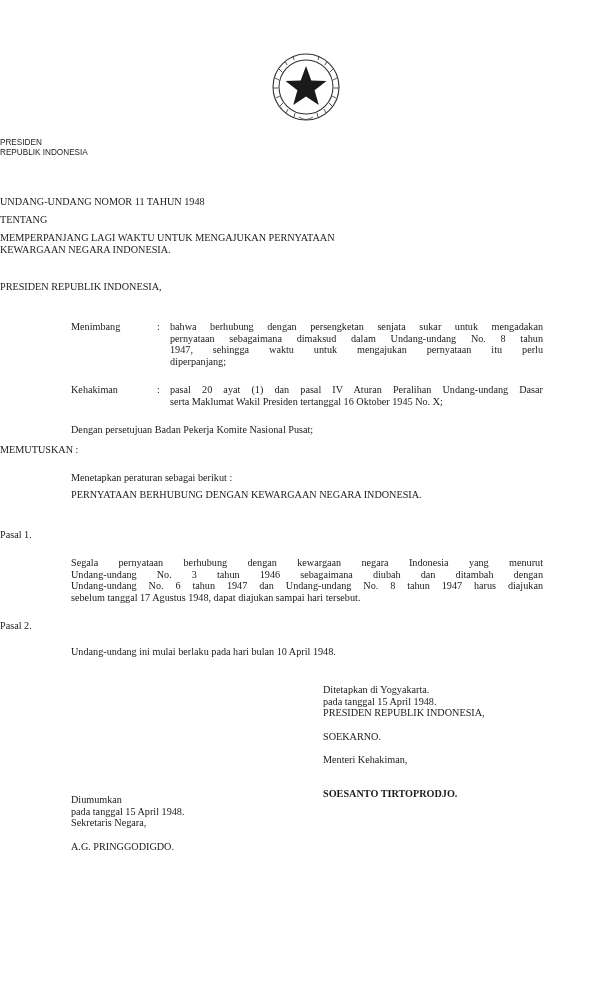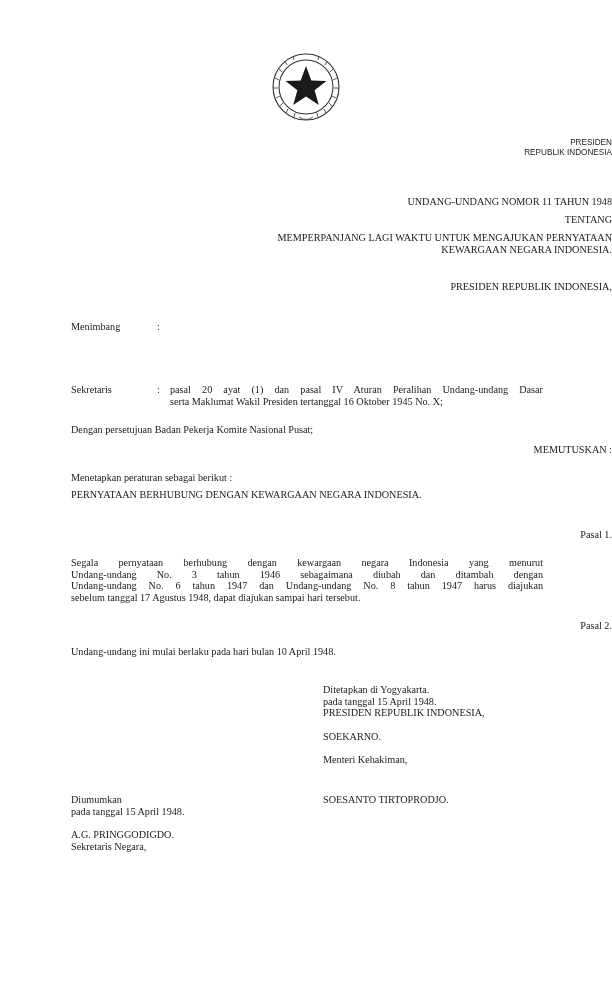--- a/index.html
+++ b/index.html
@@ -2,21 +2,21 @@
 <html><head>
   <meta charset="utf-8">
   <style>
     html, body { margin: 0; padding: 0; background: #ffffff; }
     body {
       width: 612px; height: 1008px; position: relative; overflow: hidden;
       font-family: "Liberation Serif", "DejaVu Serif", serif;
       color: #1a1a1a; font-size: 10.2px; line-height: 11.6px;
     }
     .abs { position: absolute; }
-    .center { text-align: right; left: 0; width: 612px; }
+    .center { text-align: left; left: 0; width: 612px; }
     .emblem { left: 269px; top: 50px; width: 74px; height: 80px; }
     .letterhead {
       font-family: "Liberation Sans", "DejaVu Sans", sans-serif;
       font-size: 8.2px; line-height: 10px; color: #222;
     }
     .justify-last { text-align: justify; text-align-last: justify; }
     .row { left: 71px; width: 472px; }
     .label { position: absolute; left: 0; }
     .colon { position: absolute; left: 86px; }
     .body { position: absolute; left: 99px; width: 373px; }
@@ -46,24 +46,30 @@
 <div class="abs center" style="top:196px;">UNDANG-UNDANG NOMOR 11 TAHUN 1948</div>
 <div class="abs center" style="top:214px;">TENTANG</div>
 <div class="abs center" style="top:232px;">MEMPERPANJANG LAGI  WAKTU UNTUK  MENGAJUKAN PERNYATAAN</div>
 <div class="abs center" style="top:244px;">KEWARGAAN NEGARA INDONESIA.</div>
 
 <div class="abs center" style="top:281px;">PRESIDEN REPUBLIK INDONESIA,</div>
 
 <div class="abs row" style="top:321px; height:50px;">
   <span class="label">Menimbang</span>
   <span class="colon">:</span>
+  <div class="body">
+    <div class="justify-last">bahwa berhubung dengan persengketan senjata sukar untuk mengadakan</div>
+    <div class="justify-last">pernyataan sebagaimana dimaksud dalam Undang-undang No. 8 tahun</div>
+    <div class="justify-last">1947, sehingga waktu untuk mengajukan pernyataan itu perlu</div>
+    <div>diperpanjang;</div>
+  </div>
 </div>
 
 <div class="abs row" style="top:384px; height:26px;">
-  <span class="label">Sekretaris</span>
+  <span class="label">Kehakiman</span>
   <span class="colon">:</span>
   <div class="body">
     <div class="justify-last">pasal 20 ayat (1) dan pasal IV Aturan Peralihan Undang-undang Dasar</div>
     <div>serta Maklumat Wakil Presiden tertanggal 16 Oktober 1945 No. X;</div>
   </div>
 </div>
 
 <div class="abs row" style="top:424px;">Dengan persetujuan Badan Pekerja Komite Nasional Pusat;</div>
 
 <div class="abs center" style="top:444px;">MEMUTUSKAN :</div>
@@ -86,21 +92,21 @@
 <div class="abs row" style="top:646px;">
   <div>Undang-undang ini mulai berlaku pada hari bulan 10 April 1948.</div>
 </div>
 
 <div class="abs" style="left:323px; top:684px; width:240px;">
   <div>Ditetapkan di Yogyakarta.</div>
   <div>pada tanggal 15 April 1948.</div>
   <div>PRESIDEN REPUBLIK INDONESIA,</div>
   <div style="margin-top:12px;">SOEKARNO.</div>
   <div style="margin-top:12px;">Menteri Kehakiman,</div>
-  <div style="margin-top:28px;">SOESANTO TIRTOPRODJO.</div>
+  <div style="margin-top:22px;font-weight:bold;">SOESANTO TIRTOPRODJO.</div>
 </div>
 
 <div class="abs" style="left:71px; top:794px; width:240px;">
   <div>Diumumkan</div>
   <div>pada tanggal 15 April 1948.</div>
+  <div>Sekretaris Negara,</div>
   <div style="margin-top:12px;">A.G. PRINGGODIGDO.</div>
-  <div>Sekretaris Negara,</div>
 </div>
 
 </body></html>

